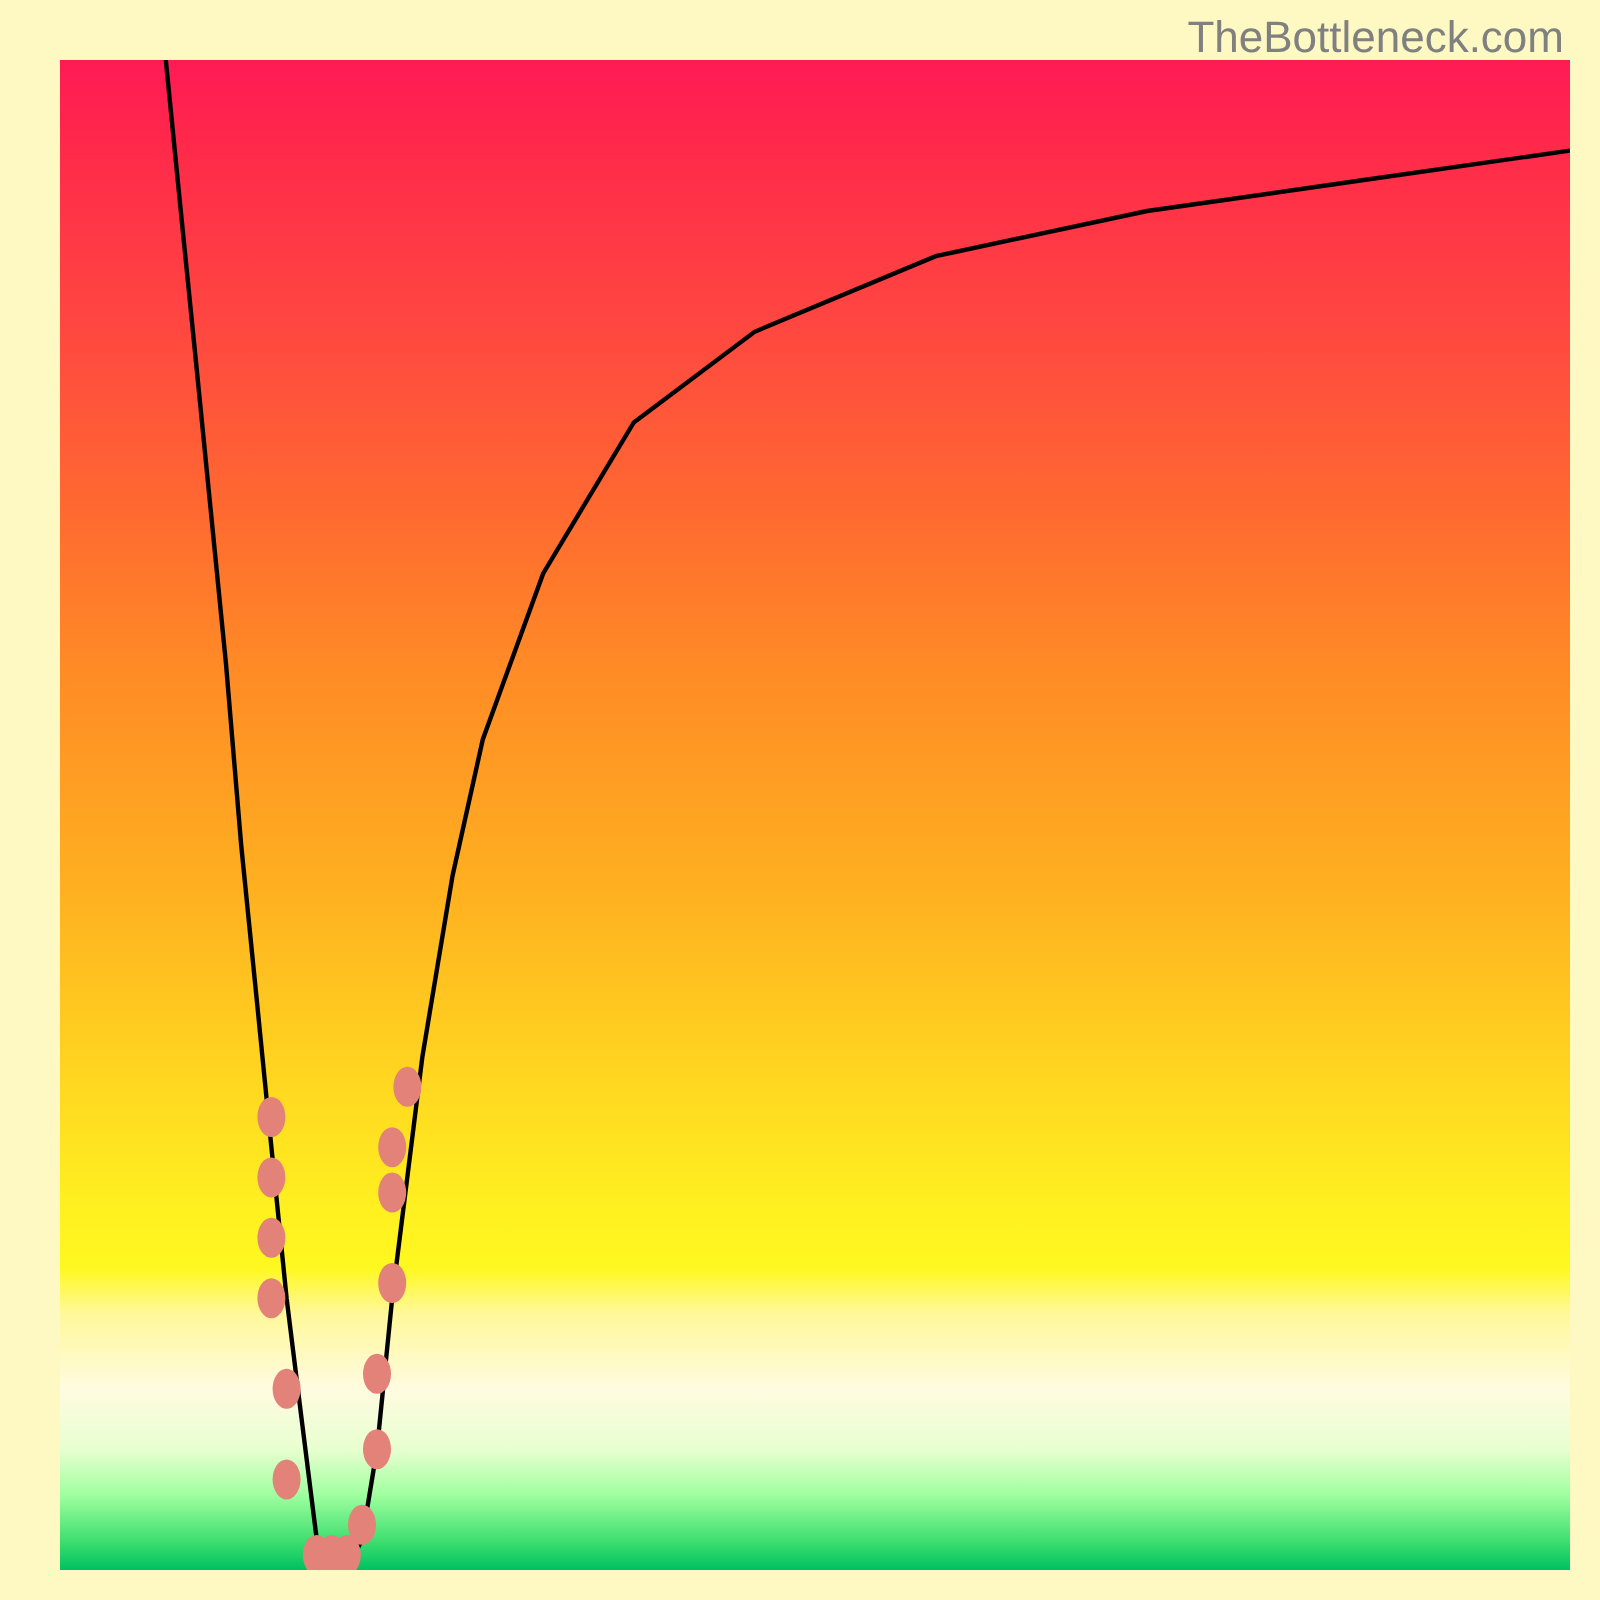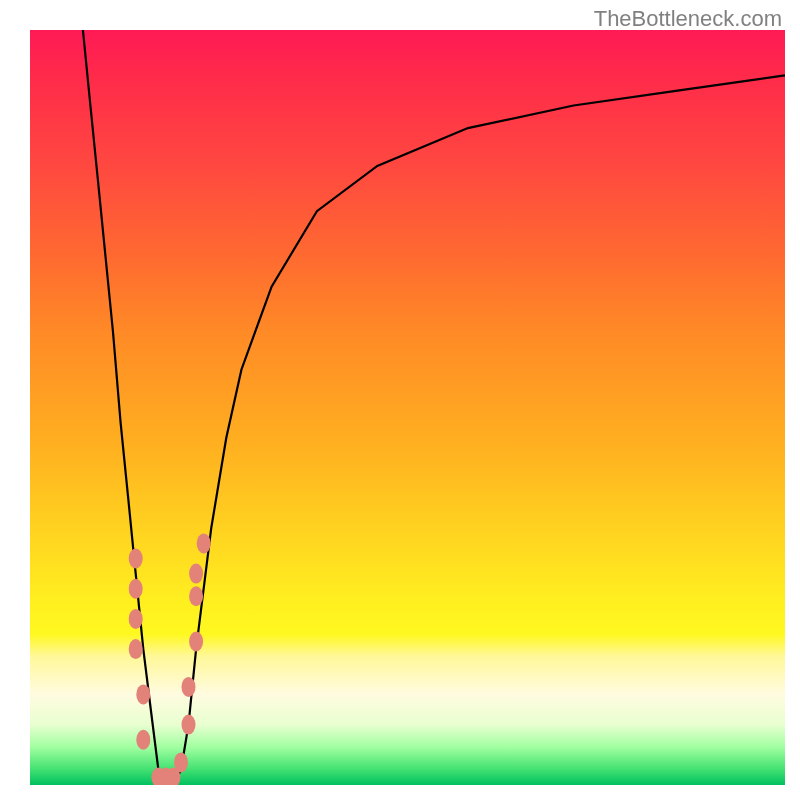--- a/index.html
+++ b/index.html
@@ -7,21 +7,21 @@
     width: 800px;
     height: 800px;
     overflow: hidden;
     position: relative;
     font-family: Arial, sans-serif;
     background: #000;
   }
   .outer-frame {
     width: 800px;
     height: 800px;
-    background: #ffffff;
+    background: #fef9c3;
     position: relative;
   }
   .plot-area {
     position: absolute;
     left: 30px;
     top: 30px;
     width: 755px;
     height: 755px;
     background: linear-gradient(
       to bottom,

